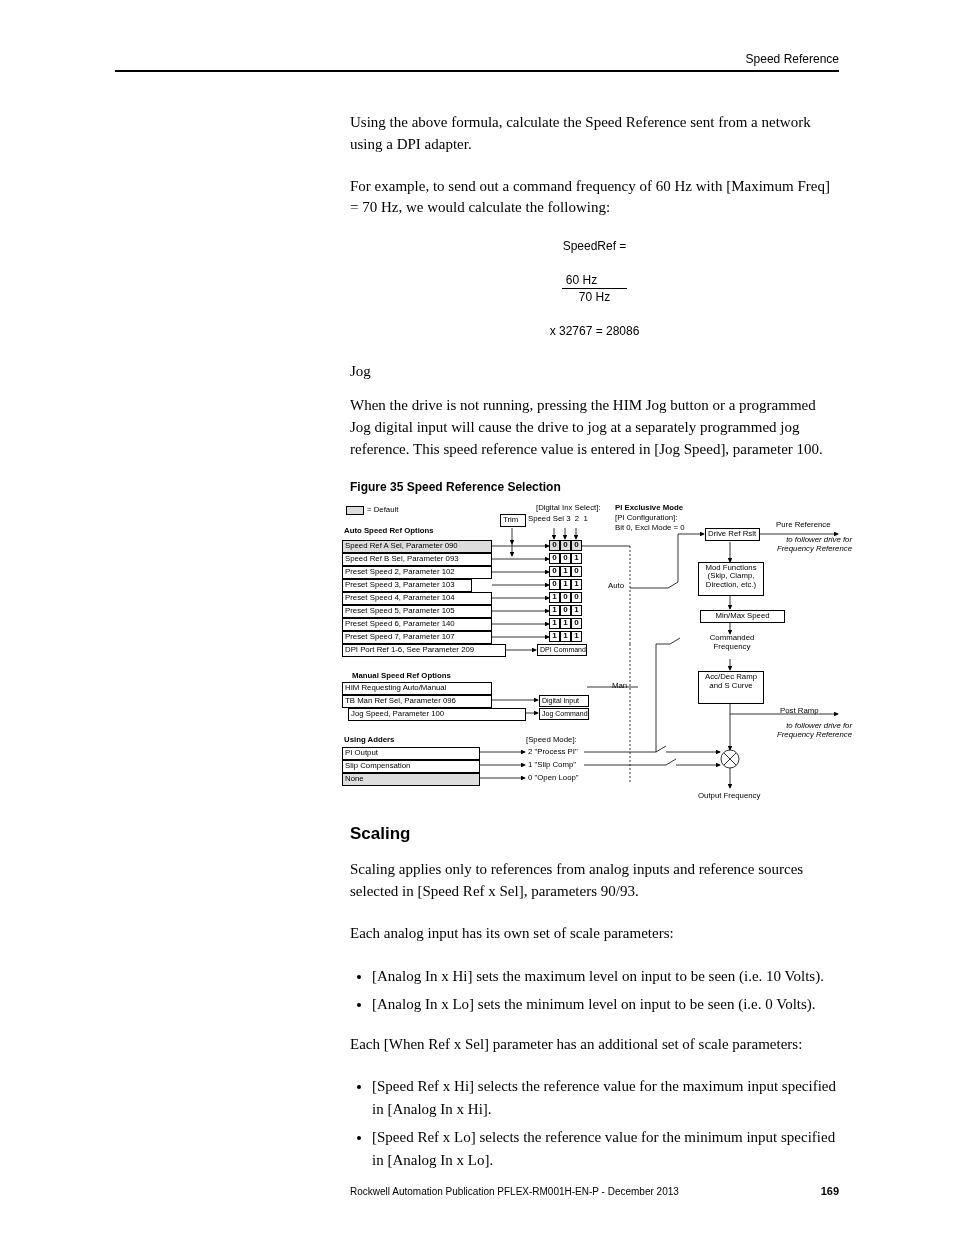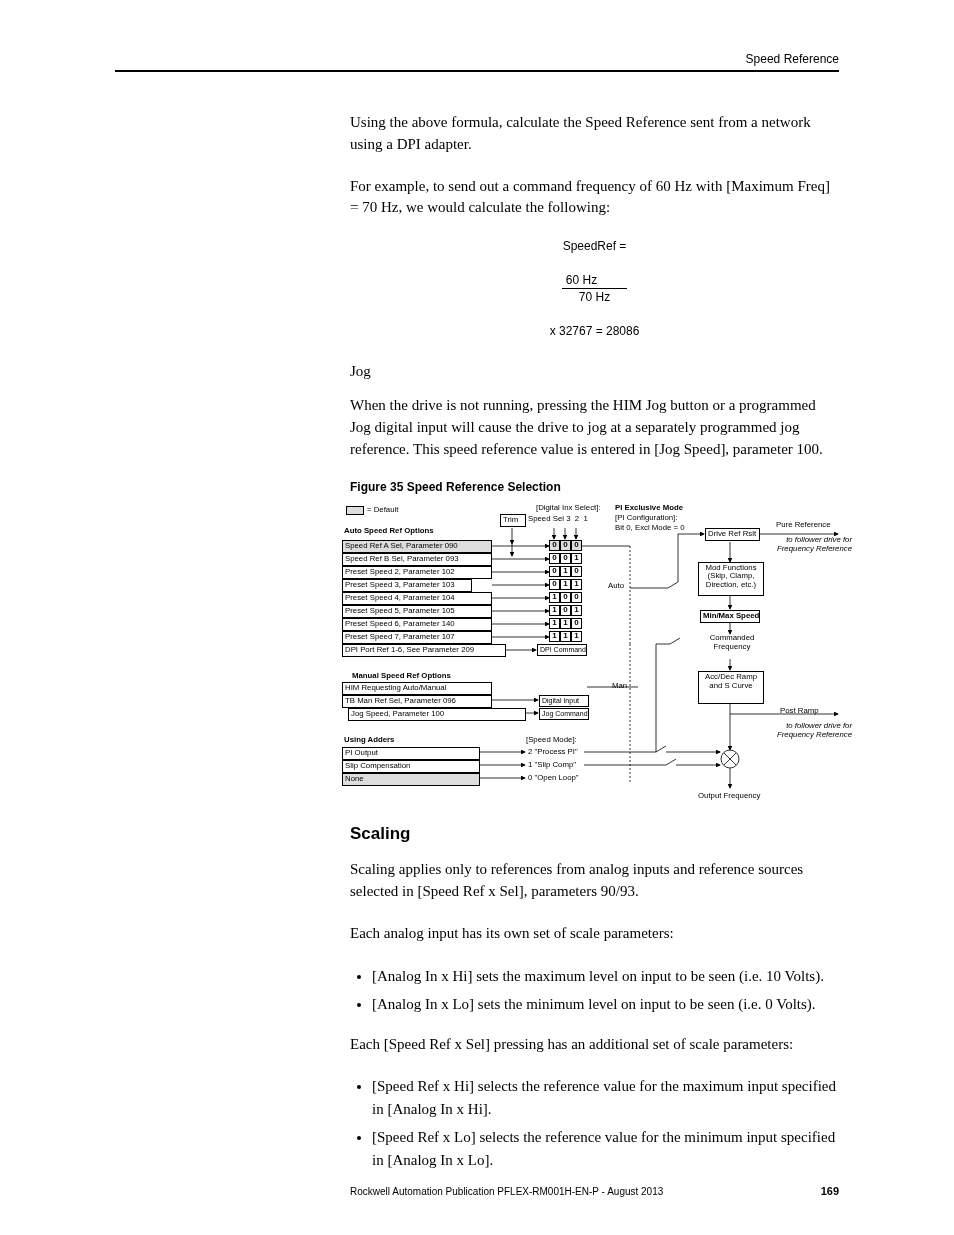--- a/index.html
+++ b/index.html
@@ -313,40 +313,40 @@
     <div class="labeltext" style="top:20px;left:275px;">Bit 0, Excl Mode = 0</div>
 
     <div class="labeltext" style="top:78px;left:268px;">Auto</div>
     <div class="labeltext" style="top:178px;left:272px;">Man</div>
 
     <div class="box" style="top:24px;left:365px;width:55px;">Drive Ref Rslt</div>
     <div class="labeltext" style="top:17px;left:436px;">Pure Reference</div>
     <div class="labeltext ital" style="top:32px;left:432px;width:80px;text-align:right;white-space:normal;">to follower drive for Frequency Reference</div>
 
     <div class="box" style="top:58px;left:358px;width:66px;height:34px;text-align:center;white-space:normal;line-height:1.05;">Mod Functions (Skip, Clamp, Direction, etc.)</div>
-    <div class="box" style="top:106px;left:360px;width:60px;text-align:left;font-weight:bold;">Min/Max Speed</div>
+    <div class="box" style="top:106px;left:360px;width:85px;text-align:center;">Min/Max Speed</div>
     <div class="labeltext" style="top:130px;left:365px;text-align:center;width:54px;white-space:normal;">Commanded Frequency</div>
     <div class="box" style="top:167px;left:358px;width:66px;height:33px;text-align:center;white-space:normal;">Acc/Dec Ramp and S Curve</div>
     <div class="labeltext" style="top:203px;left:440px;">Post Ramp</div>
     <div class="labeltext ital" style="top:218px;left:432px;width:80px;text-align:right;white-space:normal;">to follower drive for Frequency Reference</div>
 
     <div class="labeltext" style="top:288px;left:358px;">Output Frequency</div>
   </div>
 
   <div class="h2">Scaling</div>
   <p class="body-text">Scaling applies only to references from analog inputs and reference sources selected in [Speed Ref x Sel], parameters 90/93.</p>
   <p class="body-text">Each analog input has its own set of scale parameters:</p>
   <ul class="bullets">
     <li>[Analog In x Hi] sets the maximum level on input to be seen (i.e. 10 Volts).</li>
     <li>[Analog In x Lo] sets the minimum level on input to be seen (i.e. 0 Volts).</li>
   </ul>
-  <p class="body-text">Each [Speed Ref x Sel] pressing has an additional set of scale parameters:</p>
+  <p class="body-text">Each [When Ref x Sel] parameter has an additional set of scale parameters:</p>
   <ul class="bullets">
     <li>[Speed Ref x Hi] selects the reference value for the maximum input specified in [Analog In x Hi].</li>
     <li>[Speed Ref x Lo] selects the reference value for the minimum input specified in [Analog In x Lo].</li>
   </ul>
 
   <div class="footer">
-    <span>Rockwell Automation Publication PFLEX-RM001H-EN-P - August 2013</span>
+    <span>Rockwell Automation Publication PFLEX-RM001H-EN-P - December 2013</span>
     <span class="pnum">169</span>
   </div>
 
 </div>
 
 </body></html>

